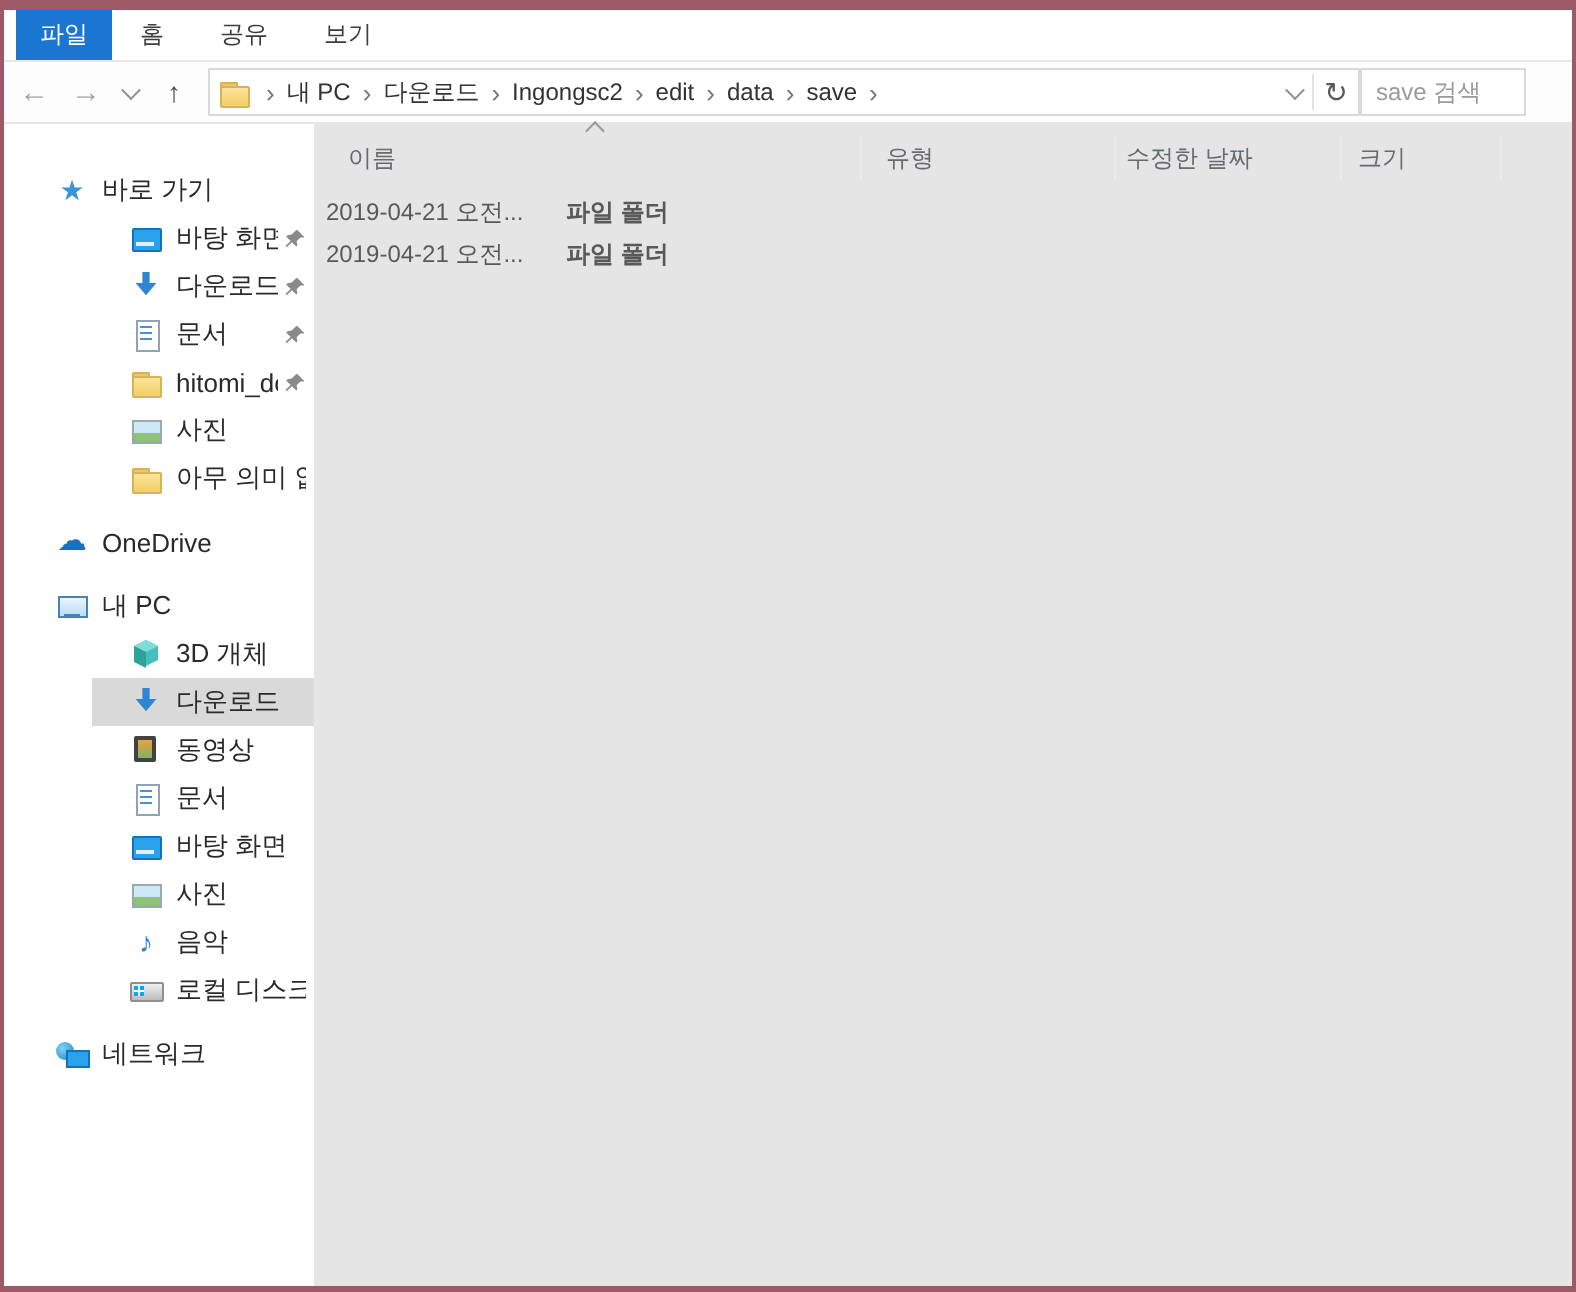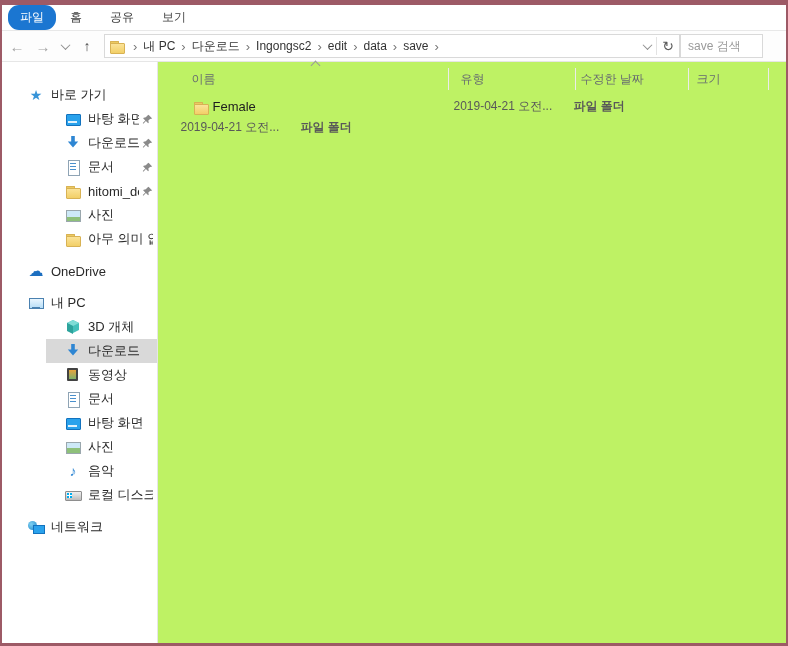--- a/index.html
+++ b/index.html
@@ -5,21 +5,21 @@
   * { box-sizing: border-box; margin: 0; padding: 0; }
   html,body { width:788px; height:646px; }
   body { font-family:"Liberation Sans","DejaVu Sans",sans-serif; font-size:12px; color:#2a2a2a; background:#fff; }
 
   .window { width:788px; height:646px; border-left:2px solid #9d5a66; border-right:2px solid #9d5a66;
             border-bottom:3px solid #9d5a66; border-top:5px solid #9d5a66; background:#fff;
             display:flex; flex-direction:column; overflow:hidden; }
 
   
   .tabrow { height:26px; background:#fff; border-bottom:1px solid #e8e8e8; display:flex; align-items:stretch; flex:none; }
-  .tab-file { margin-left:6px; width:48px; background:#1b76d1; color:#fff; display:flex; align-items:center; justify-content:center; font-size:12px; cursor:default;border-radius:11px; }
+  .tab-file { margin-left:6px; width:48px; background:#1b76d1; color:#fff; display:flex; align-items:center; justify-content:center; font-size:12px; cursor:default; }
   .tab { padding:0 14px; display:flex; align-items:center; color:#3d3d3d; font-size:12px; cursor:default; }
 
   
   .toolbar { height:31px; background:#fdfdfd; border-bottom:1px solid #e6e6e6; display:flex; align-items:center; flex:none; position:relative; }
   .navbtn { width:26px; height:24px; display:flex; align-items:center; justify-content:center; flex:none; }
   .arrow-glyph { font-size:15px; color:#a3a3a3; line-height:1; }
   .up-glyph { font-size:14px; color:#4a4a4a; line-height:1; }
   .chev { width:7px; height:7px; border-right:1px solid #8f8f8f; border-bottom:1px solid #8f8f8f; transform:rotate(45deg) translate(-1px,-1px); }
   .navbtn.small { width:18px; }
 
@@ -82,21 +82,21 @@
   .ic-net::before { content:""; position:absolute; left:0; top:2px; width:9px; height:9px; border-radius:50%;
                     background:radial-gradient(circle at 35% 35%, #7ed0f2, #1b86c9); }
   .ic-net::after { content:""; position:absolute; left:5px; top:6px; width:10px; height:7px; background:#2aa2ec; border:1px solid #1272be; }
 
   .ic-svg svg { position:absolute; left:0; top:0; }
 
   
   .ic.bc { width:16px; height:16px; margin-right:2px; }
 
   
-  .main { flex:1 1 auto; display:flex; flex-direction:column; min-width:0; background:#bef264;align-items:center; }
+  .main { flex:1 1 auto; display:flex; flex-direction:column; min-width:0; background:#e5e5e5; }
   .colheaders { height:28px; display:flex; align-items:flex-end; flex:none; position:relative; padding-top:8px; }
   .colh { height:22px; display:flex; align-items:center; color:#666b70; font-size:12px; border-right:1px solid #ebebeb; cursor:default; }
   .colh.c-name { width:273px; padding-left:16px; position:relative; }
   .colh.c-mod  { width:113px; padding-left:5px; }
   .colh.c-type { width:127px; padding-left:12px; }
   .colh.c-size { width:80px;  padding-left:8px; }
   .sortcaret { position:absolute; left:136px; top:-6px; width:7px; height:7px;
                border-left:1px solid #9a9a9a; border-top:1px solid #9a9a9a; transform:rotate(45deg); }
 
   .filerows { margin-top:6px; }
@@ -311,24 +311,20 @@
           <span>수정한 날짜</span>
         </div>
         <div class="colh c-size">
           <span>크기</span>
         </div>
       </div>
 
       <div class="filerows">
 
         <div class="frow">
-          <div class="fcell fc-name">
-            <span class="ic ic-folder"></span>
-            <span>Female</span>
-          </div>
           <div class="fcell fc-mod">2019-04-21 오전...</div>
           <div class="fcell fc-type">파일 폴더</div>
           <div class="fcell fc-size"></div>
         </div>
 
         <div class="frow">
           <div class="fcell fc-mod">2019-04-21 오전...</div>
           <div class="fcell fc-type">파일 폴더</div>
           <div class="fcell fc-size"></div>
         </div>

